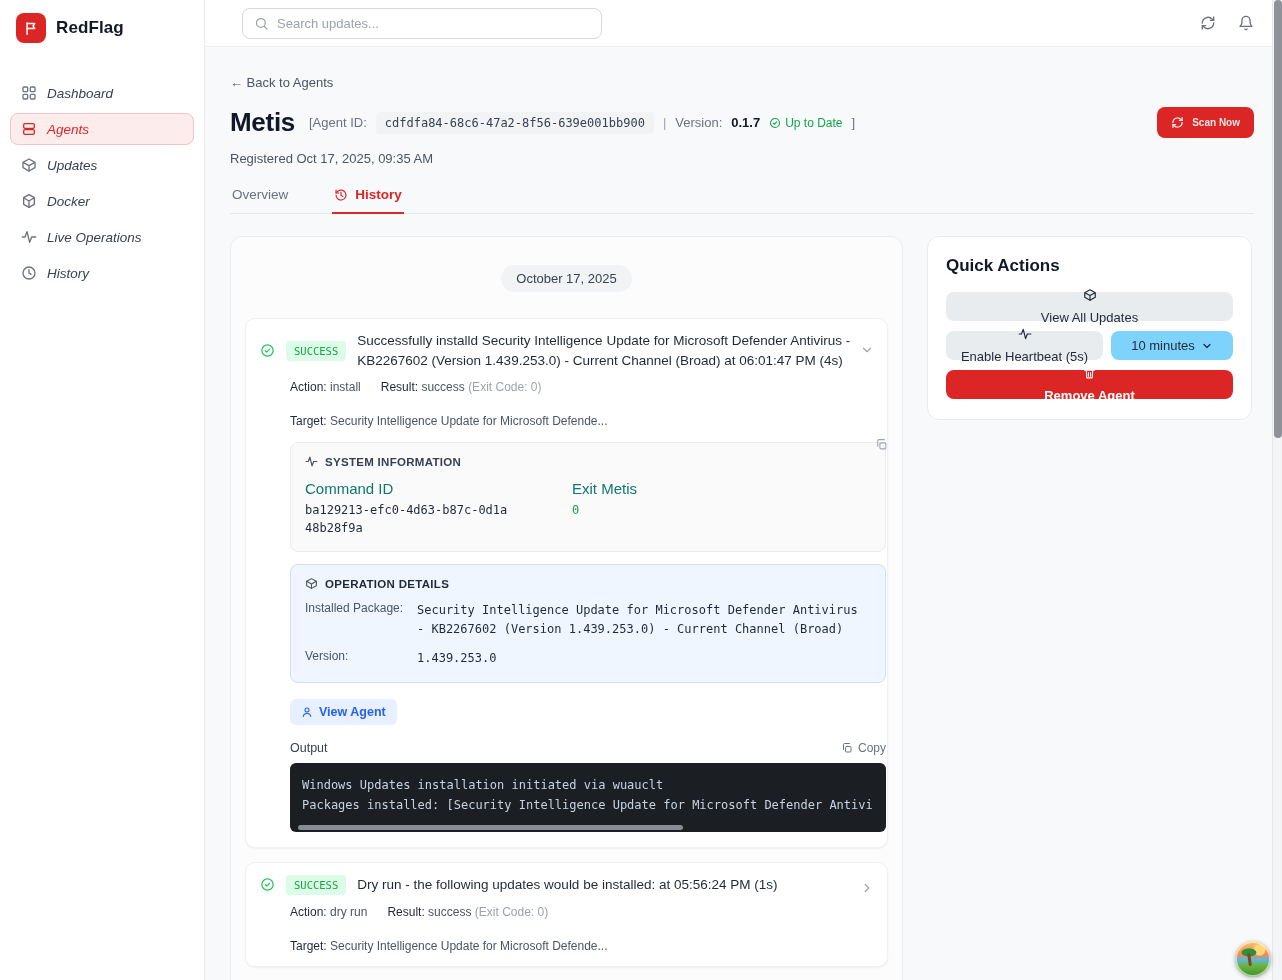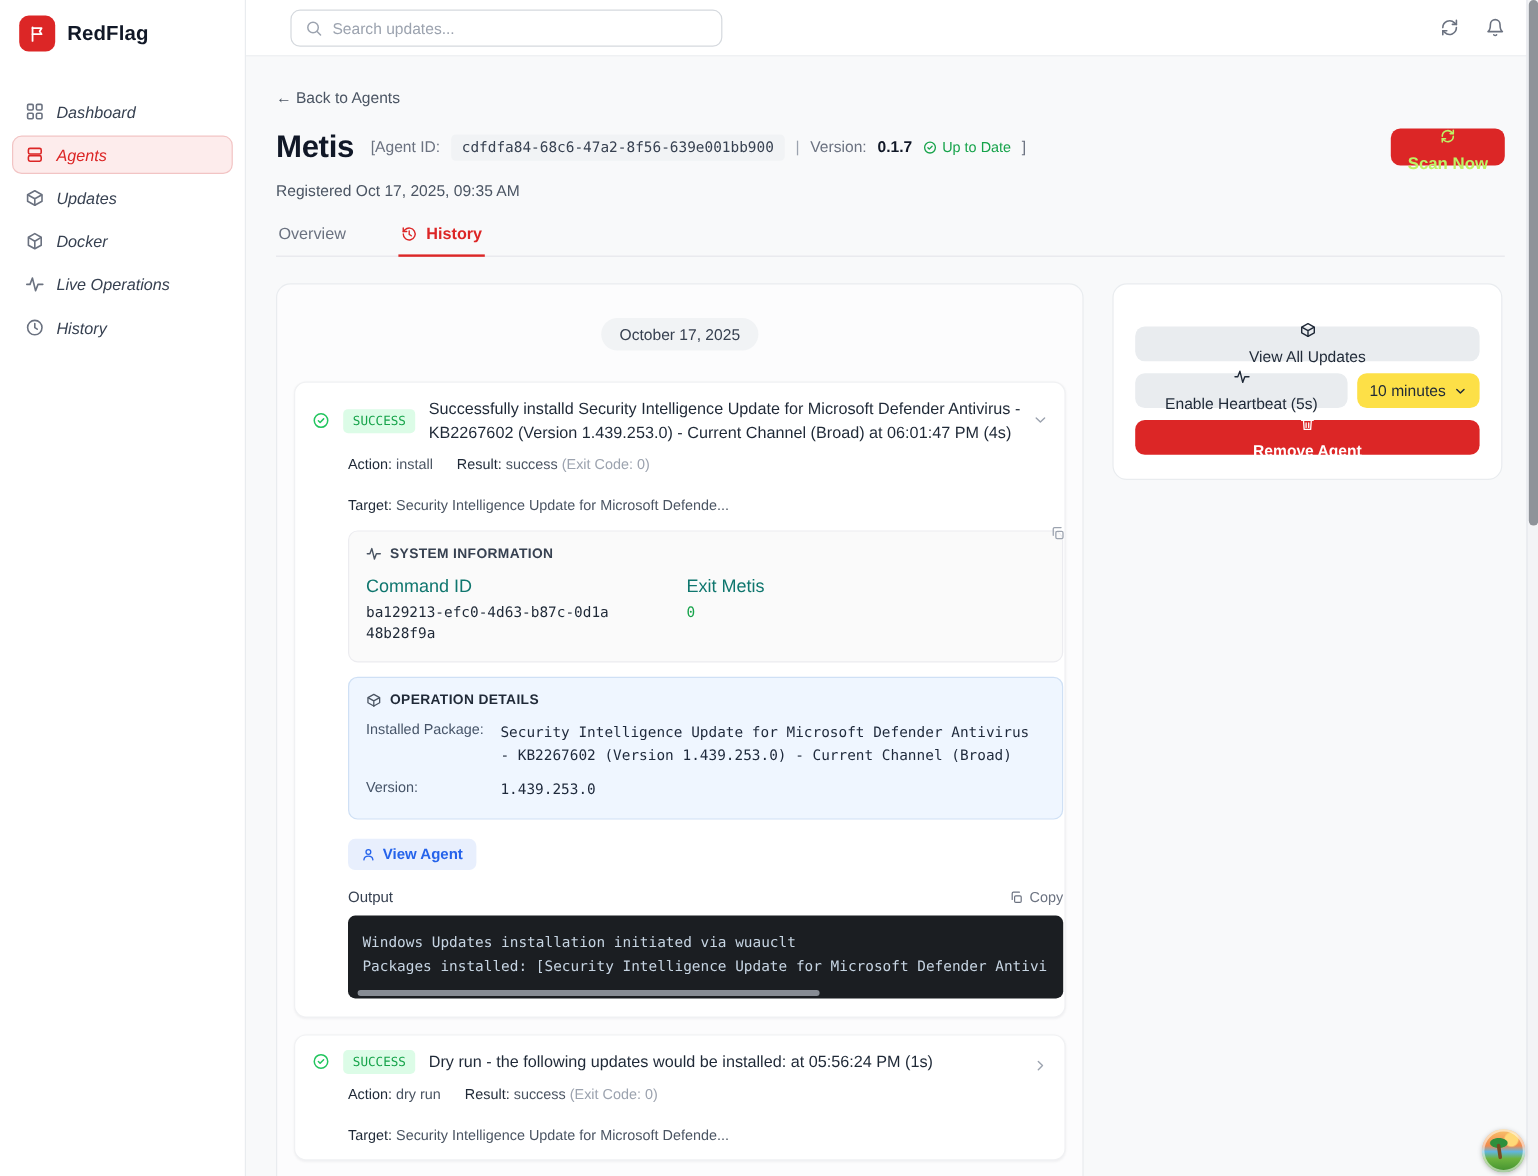--- a/index.html
+++ b/index.html
@@ -29,21 +29,21 @@
   
   .content { position:absolute; left:205px; top:51px; width:1077px; height:933px; padding:22px 28px 0 25px; }
   .back-link { font-size:13px; color:#4b5563; cursor:pointer; }
   .title-row { display:flex; align-items:center; margin-top:16px; }
   .agent-name { font-size:26px; font-weight:800; color:#111827; letter-spacing:-.3px; }
   .id-group { display:flex; align-items:center; gap:9px; margin-left:14px; font-size:13px; color:#6b7280; }
   .id-chip { font-family:"DejaVu Sans Mono", monospace; font-size:12px; background:#f1f3f5; border-radius:4px; padding:4px 9px; color:#374151; }
   .divider { color:#9ca3af; }
   .version-val { color:#111827; font-weight:700; }
   .uptodate { display:flex; align-items:center; gap:4px; color:#16a34a; font-size:12px; }
-  .scan-btn { margin-left:auto; display:flex; align-items:center; gap:8px; background:#dc2626; color:#bef264; border:none; border-radius:8px; height:31px; padding:0 14px; font-size:14px; font-weight:600; cursor:pointer; font-family:"Liberation Sans", sans-serif;flex-direction:column; }
+  .scan-btn { margin-left:auto; display:flex; align-items:center; gap:8px; background:#dc2626; color:#e5e5e5; border:none; border-radius:8px; height:31px; padding:0 14px; font-size:10px; font-weight:600; cursor:pointer; font-family:"Liberation Sans", sans-serif; }
   .registered { margin-top:13px; font-size:13px; color:#4b5563; }
 
   
   .tabs { display:flex; gap:42px; margin-top:21px; border-bottom:1px solid #e5e7eb; }
   .tab { display:flex; align-items:center; gap:7px; font-size:13.5px; padding:0 2px 10px; color:#6b7280; cursor:pointer; border-bottom:2px solid transparent; margin-bottom:-1px; }
   .tab.active { color:#dc2626; border-bottom-color:#dc2626; font-weight:600; }
 
   
   .cols { display:flex; gap:24px; margin-top:22px; align-items:flex-start; }
 
@@ -90,21 +90,21 @@
   .term-line { font-family:"DejaVu Sans Mono", monospace; font-size:12px; color:#c6d4e2; line-height:1.7; white-space:nowrap; overflow:hidden; }
   .term-scroll { position:absolute; left:8px; bottom:2px; height:5px; width:385px; background:#878c94; border-radius:3px; }
 
   
   .qa-panel { width:325px; background:#ffffff; border:1px solid #e9ecef; border-radius:12px; padding:19px 18px 20px; }
   .qa-title { font-size:17px; font-weight:700; color:#111827; }
   .qa-btn { width:100%; display:flex; align-items:center; justify-content:center; gap:8px; height:29px; border:none; border-radius:8px; font-size:13px; color:#1f2937; background:#e9ecef; cursor:pointer; font-family:"Liberation Sans", sans-serif;flex-direction:column; }
   .qa-btn.first { margin-top:16px; }
   .qa-row { display:flex; gap:8px; margin-top:10px; }
   .qa-btn.flex { flex:1; }
-  .qa-select { width:102px; display:flex; align-items:center; justify-content:center; gap:6px; height:29px; border:none; border-radius:8px; font-size:13px; color:#1f2937; background:#fde047; cursor:pointer; font-family:"Liberation Sans", sans-serif; }
+  .qa-select { width:122px; display:flex; align-items:center; justify-content:center; gap:6px; height:29px; border:none; border-radius:8px; font-size:13px; color:#1f2937; background:#7dd3fc; cursor:pointer; font-family:"Liberation Sans", sans-serif; }
   .qa-btn.danger { margin-top:10px; background:#dc2626; color:#ffffff; font-weight:600; }
 
   
   .page-scrollbar { position:absolute; right:0; top:0; width:10px; height:980px; background:#f3f4f6; border-left:1px solid #e5e7eb; z-index:9; }
   .page-scroll-thumb { position:absolute; left:1px; top:0; width:8px; height:438px; background:#8f9399; border-radius:4px; }
   .island-badge { position:absolute; right:11px; bottom:3px; width:36px; height:36px; border-radius:50%; z-index:10; cursor:pointer;
     background:radial-gradient(circle at 68% 24%, #ffd978 0 14%, rgba(255,217,120,0) 18%),
                radial-gradient(circle at 38% 32%, #ffc1d9 0 10%, rgba(255,193,217,0) 14%),
                linear-gradient(180deg, #f9c46b 0%, #f08a4e 38%, #5fb6e0 52%, #6db33f 68%, #3f8f2e 100%);
     box-shadow:0 1px 4px rgba(0,0,0,.25), inset 0 0 0 2px rgba(255,255,255,.55); }
@@ -394,20 +394,21 @@
         <div class="meta-row">
           <span class="meta-item"><span class="meta-label">Action:</span> <span>dry run</span></span>
           <span class="meta-item"><span class="meta-label">Result:</span> <span>success</span> <span class="meta-dim">(Exit Code: 0)</span></span>
           <span class="meta-item"><span class="meta-label">Target:</span> <span>Security Intelligence Update for Microsoft Defende...</span></span>
         </div>
       </article>
 
     </section>
 
     <aside class="qa-panel">
+      <h2 class="qa-title">Quick Actions</h2>
       <button class="qa-btn first">
         <span class="tico" style="width:14px;height:14px;">
             <svg viewBox="0 0 24 24" fill="none" stroke="currentColor" stroke-width="2" stroke-linejoin="round">
               <path d="M21 8l-9-5-9 5v8l9 5 9-5V8z"></path>
               <path d="M3 8l9 5 9-5M12 13v9"></path>
             </svg>
           </span>
         <span>View All Updates</span>
       </button>
       <div class="qa-row">

